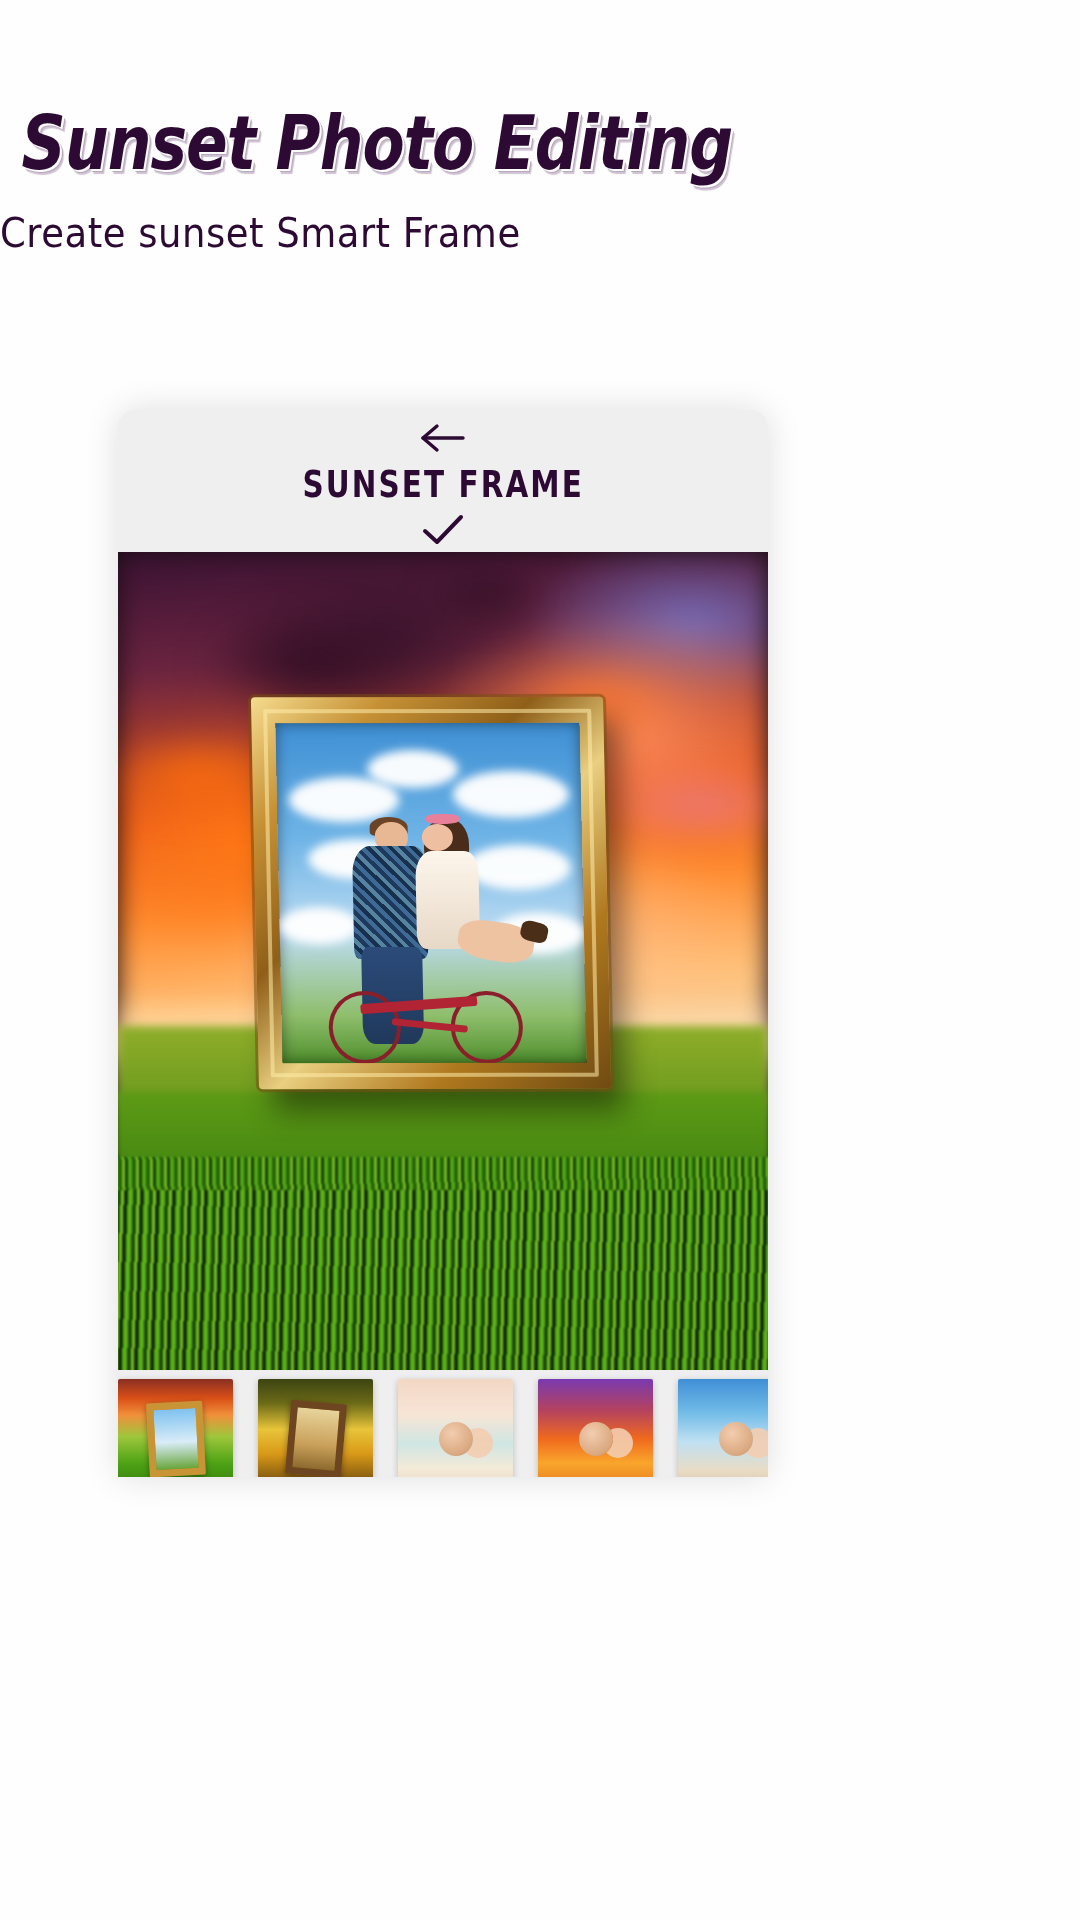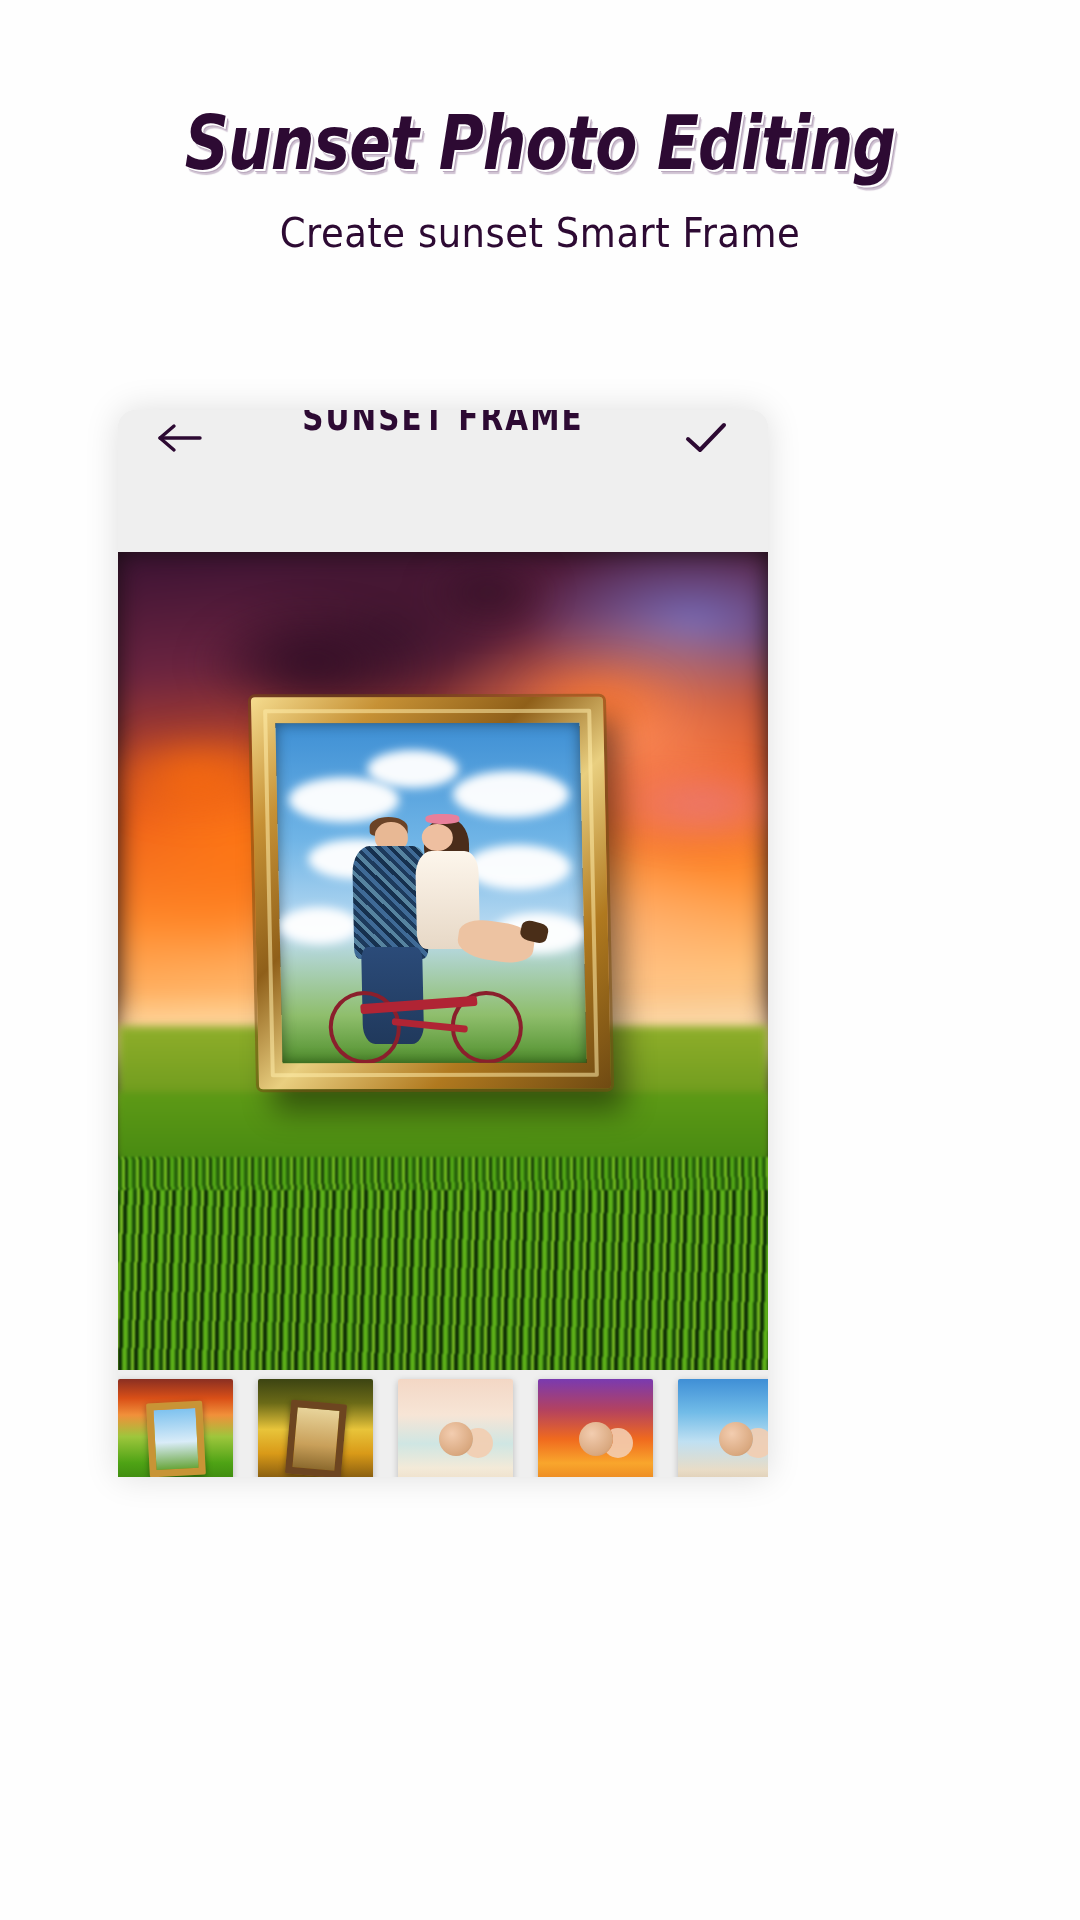--- a/index.html
+++ b/index.html
@@ -17,21 +17,20 @@
     width: 1080px;
     height: 1920px;
     background: #fefefe;
   }
 
   
   .promo {
     position: absolute;
     top: 0; left: 0;
     width: 1080px;
-    text-align: center;
   }
 
   .promo-title {
     margin-top: 104px;
     font-family: "DejaVu Sans", sans-serif;
     font-size: 64px;
     font-weight: bold;
     font-style: italic;
     letter-spacing: -1px;
     color: #2d0a33;
@@ -67,21 +66,23 @@
     overflow: hidden;
   }
 
   
   .appbar {
     position: relative;
     height: 142px;
     width: 100%;
     background: #efefef;
     display: flex;
+    align-items: center;
     padding: 0 34px;
+    flex-direction: column;
   }
   .appbar .back {
     width: 56px; height: 56px;
     display: flex; align-items: center; justify-content: center;
     flex: 0 0 auto;
     cursor: pointer;
   }
   .appbar .title {
     flex: 1 1 auto;
     text-align: center;

